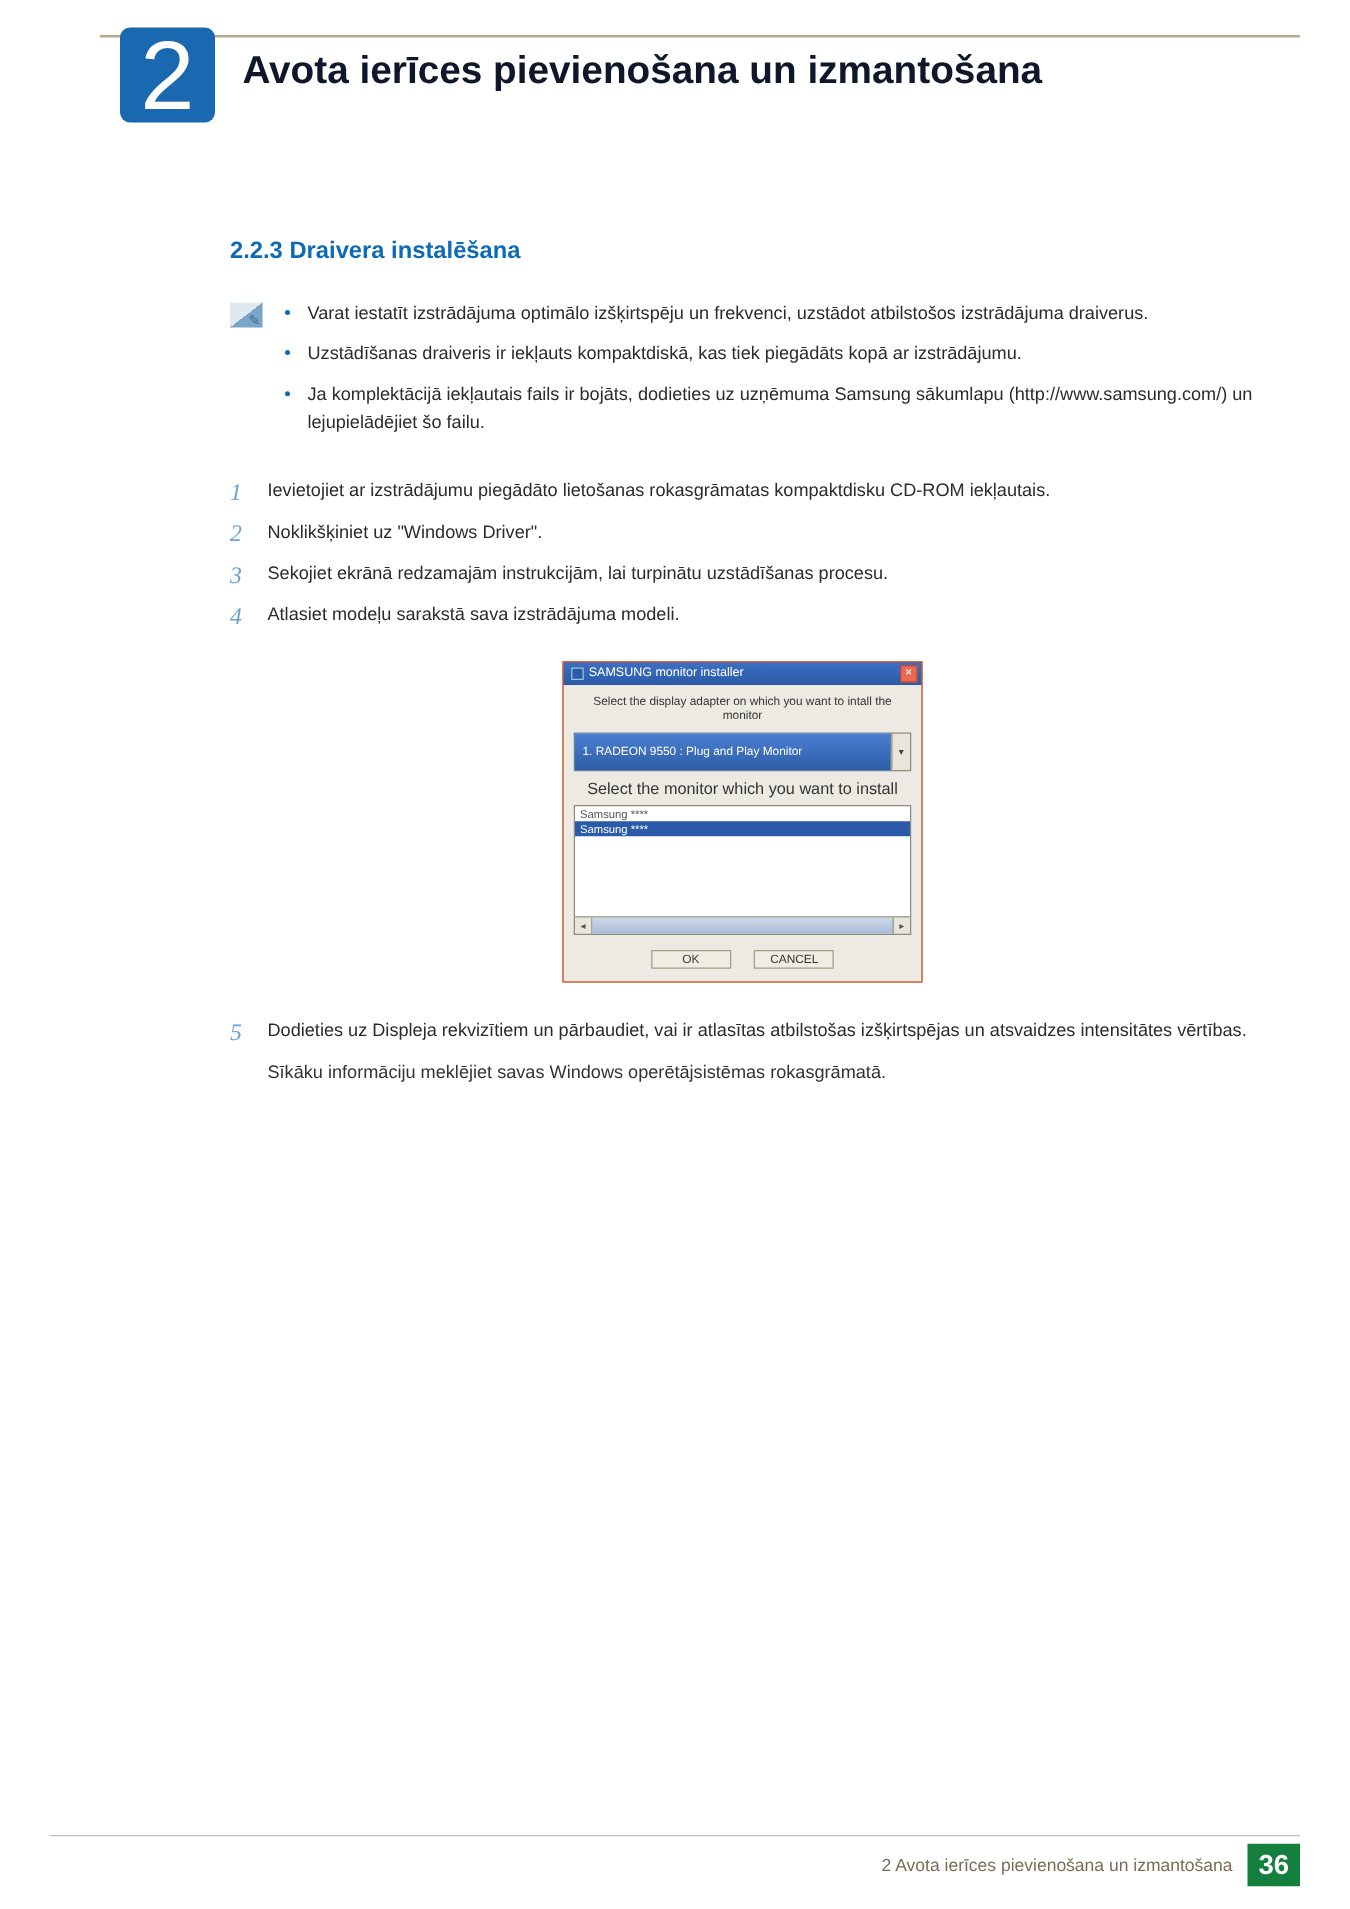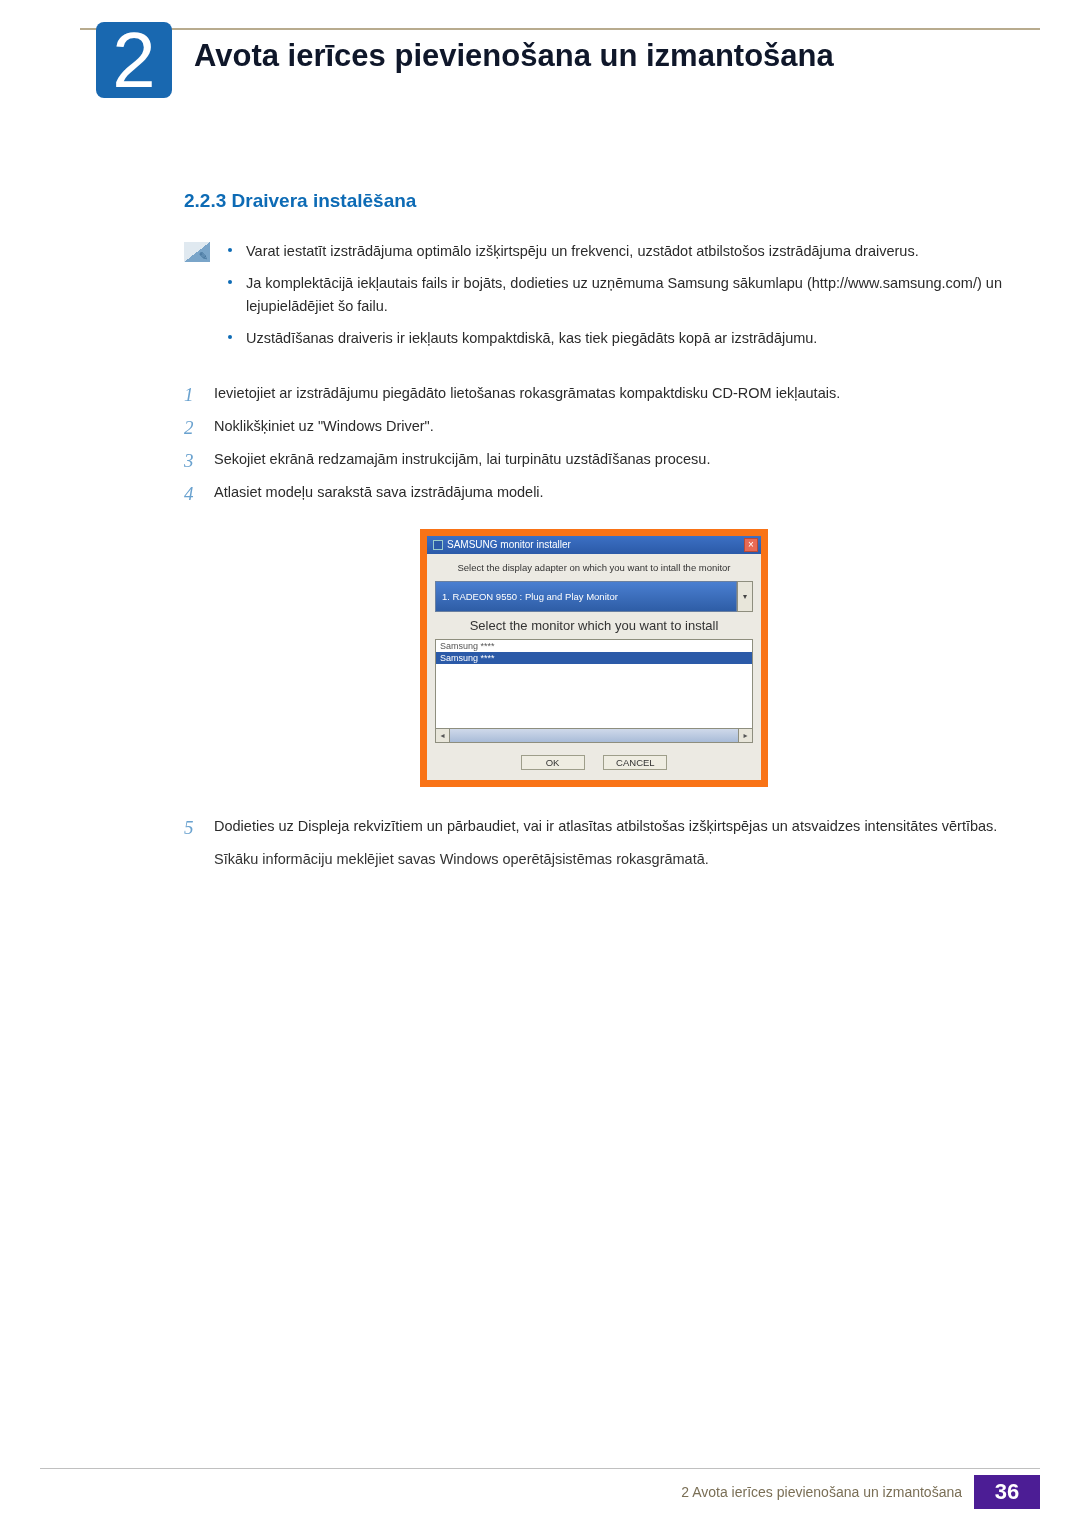--- a/index.html
+++ b/index.html
@@ -118,23 +118,23 @@
     position: absolute;
     left: 0;
     top: -2px;
     font-size: 19px;
     font-style: italic;
     color: #6aa2cf;
     font-weight: 400;
     font-family: Georgia, 'Times New Roman', serif;
   }
   .installer-figure {
-    width: 348px;
+    width: 288px;
     margin: 24px auto 28px;
-    border: 7px solid #f97316;
+    border: 1px solid #f97316;
     background: #701a75;
     font-size: 10px;
   }
   .installer-titlebar {
     display: flex;
     align-items: center;
     justify-content: space-between;
     background: linear-gradient(#3c70c4, #2b5aa8);
     padding: 2px 3px 2px 6px;
     color: #fff;
@@ -261,25 +261,25 @@
     display: flex;
     align-items: center;
     gap: 0;
   }
   .footer-text {
     font-size: 14px;
     color: #7a6f56;
     padding-right: 12px;
   }
   .footer-page {
-    background: #4c1d95;
+    background: #15803d;
     color: #fff;
     font-size: 22px;
     font-weight: bold;
-    width: 66px;
+    width: 42px;
     height: 34px;
     display: flex;
     align-items: center;
     justify-content: center;
   }
 </style>
 </head>
 <body>
 
 <div class="top-border"></div>
@@ -292,22 +292,22 @@
 <div class="content">
   <div class="section-heading">
     <span>2.2.3</span>
     <span>Draivera instalēšana</span>
   </div>
 
   <div class="note-block">
     <div class="note-icon"></div>
     <ul class="note-list">
       <li>Varat iestatīt izstrādājuma optimālo izšķirtspēju un frekvenci, uzstādot atbilstošos izstrādājuma draiverus.</li>
+      <li>Uzstādīšanas draiveris ir iekļauts kompaktdiskā, kas tiek piegādāts kopā ar izstrādājumu.</li>
       <li>Ja komplektācijā iekļautais fails ir bojāts, dodieties uz uzņēmuma Samsung sākumlapu (http://www.samsung.com/) un lejupielādējiet šo failu.</li>
-      <li>Uzstādīšanas draiveris ir iekļauts kompaktdiskā, kas tiek piegādāts kopā ar izstrādājumu.</li>
     </ul>
   </div>
 
   <ol class="steps">
     <li><span class="step-num">1</span><span>Ievietojiet ar izstrādājumu piegādāto lietošanas rokasgrāmatas kompaktdisku CD-ROM iekļautais.</span></li>
     <li><span class="step-num">2</span><span>Noklikšķiniet uz "Windows Driver".</span></li>
     <li><span class="step-num">3</span><span>Sekojiet ekrānā redzamajām instrukcijām, lai turpinātu uzstādīšanas procesu.</span></li>
     <li><span class="step-num">4</span><span>Atlasiet modeļu sarakstā sava izstrādājuma modeli.</span></li>
   </ol>
 

